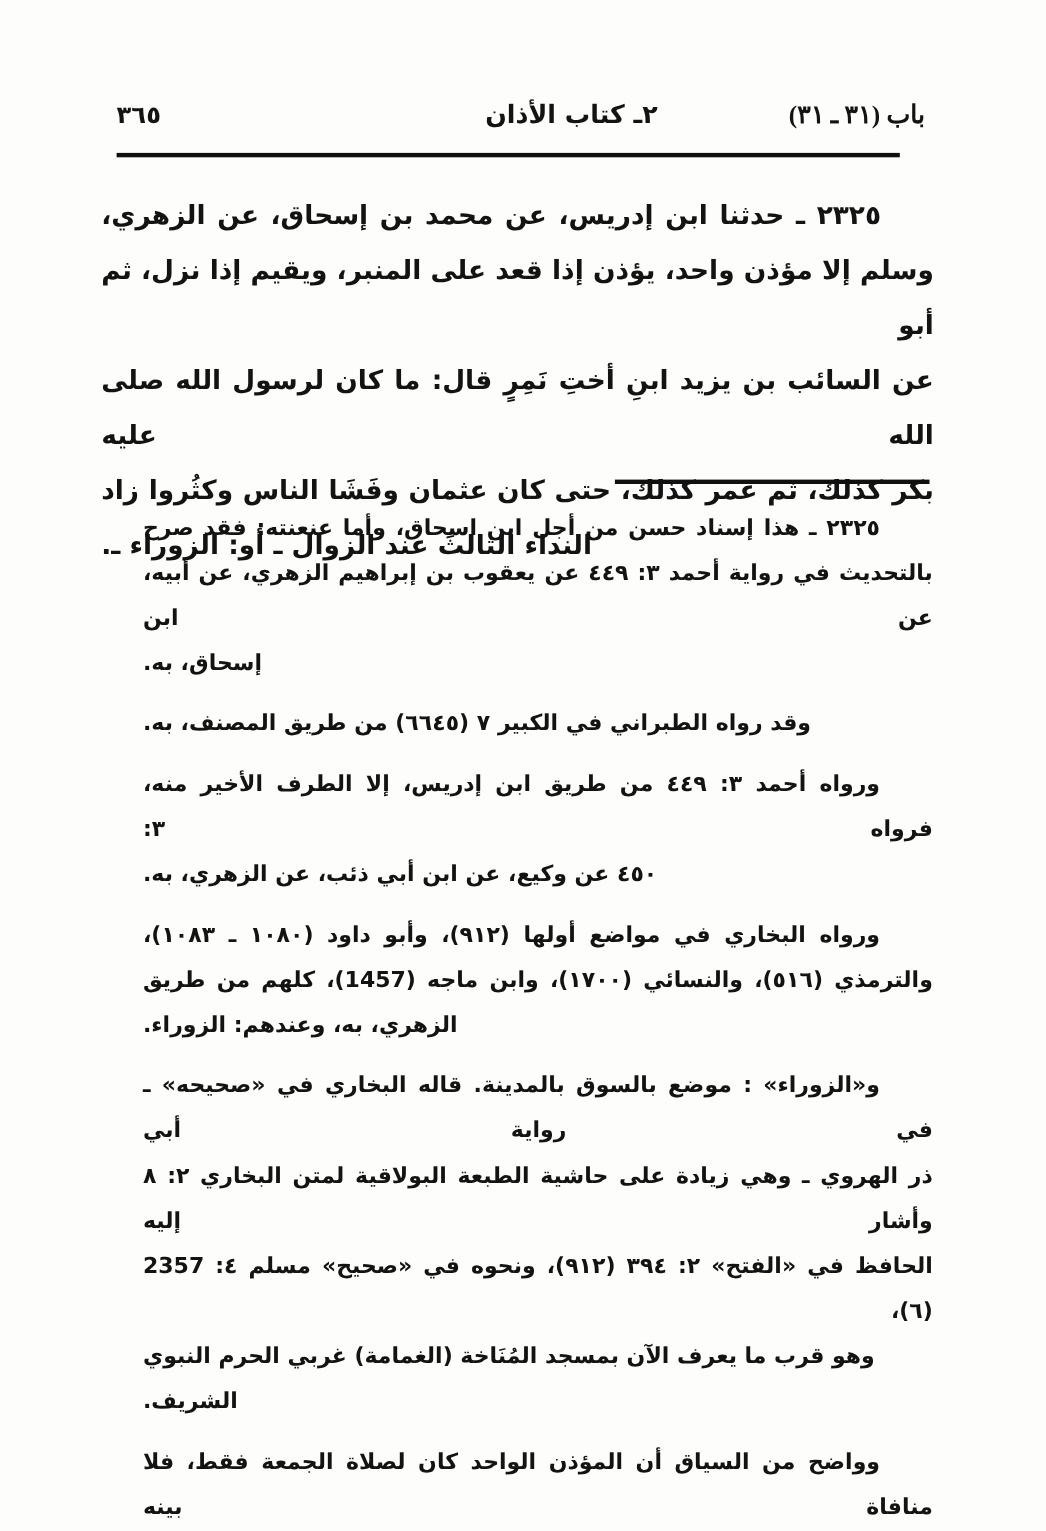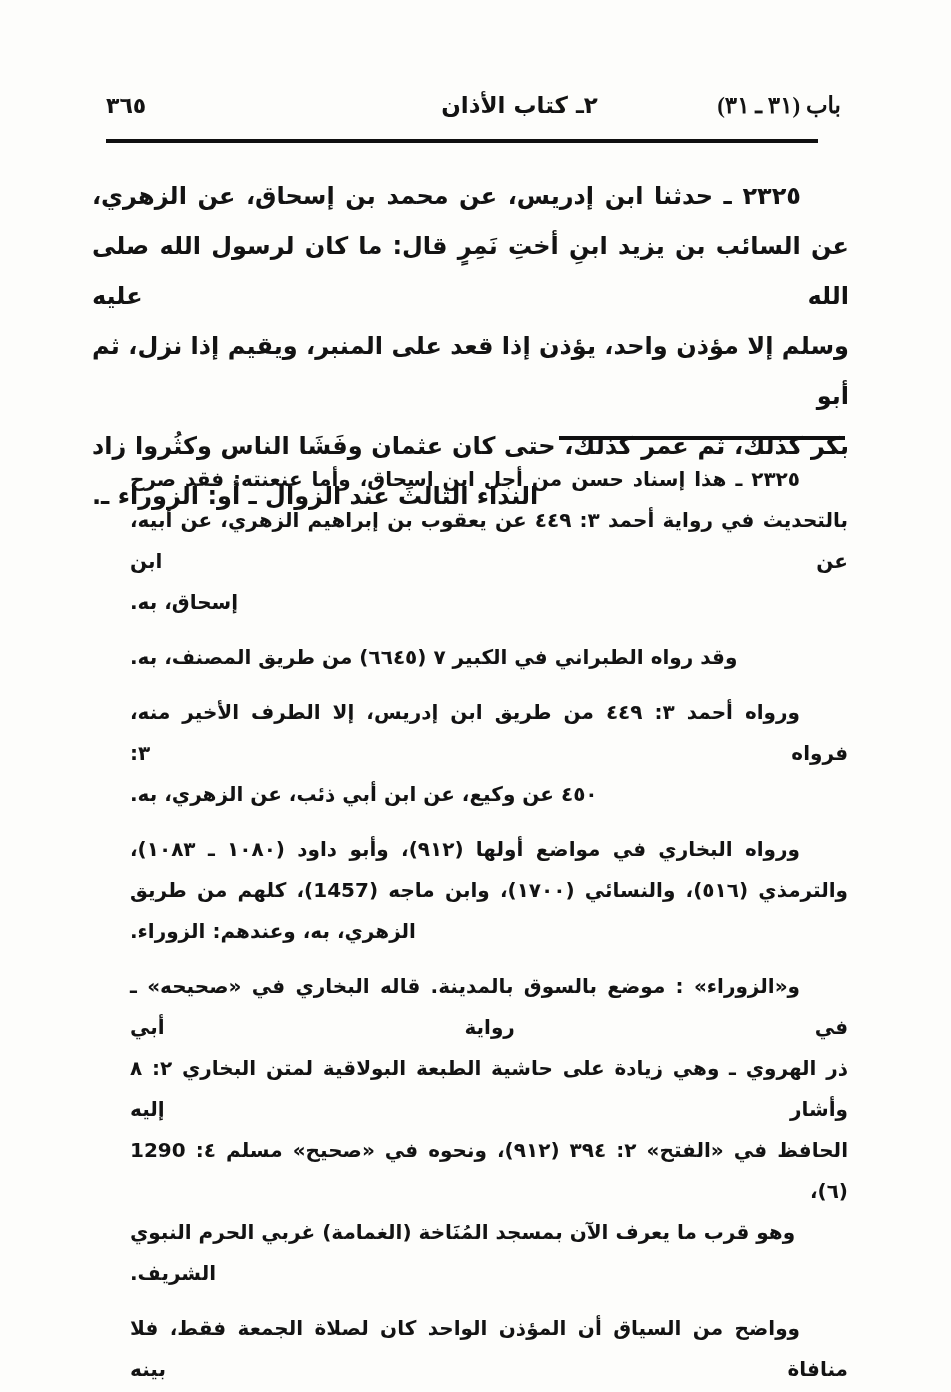--- a/index.html
+++ b/index.html
@@ -82,22 +82,22 @@
   <div class="header">
     <span class="chapter">باب (٣١ ـ ٣١)</span>
     <span class="book">٢ـ كتاب الأذان</span>
     <span class="pagenum">٣٦٥</span>
   </div>
 
   <div class="header-rule"></div>
 
   <div class="hadith">
     <span class="line jl ind">٢٣٢٥ ـ حدثنا ابن إدريس، عن محمد بن إسحاق، عن الزهري،</span>
+    <span class="line jl">وسلم إلا مؤذن واحد، يؤذن إذا قعد على المنبر، ويقيم إذا نزل، ثم أبو</span>
     <span class="line jl">عن السائب بن يزيد ابنِ أختِ نَمِرٍ قال: ما كان لرسول الله صلى الله عليه</span>
-    <span class="line jl">وسلم إلا مؤذن واحد، يؤذن إذا قعد على المنبر، ويقيم إذا نزل، ثم أبو</span>
     <span class="line jl">بكر كذلك، ثم عمر كذلك، حتى كان عثمان وفَشَا الناس وكثُروا زاد</span>
     <span class="line rl">النداء الثالثَ عند الزوال ـ أو: الزوراء ـ.</span>
   </div>
 
   <div class="fn-rule"></div>
 
   <div class="footnotes">
 
     <div class="para">
       <span class="fl jl ind">٢٣٢٥ ـ هذا إسناد حسن من أجل ابن اسحاق، وأما عنعنته: فقد صرح</span>
@@ -116,21 +116,21 @@
 
     <div class="para">
       <span class="fl jl ind">ورواه البخاري في مواضع أولها (٩١٢)، وأبو داود (١٠٨٠ ـ ١٠٨٣)،</span>
       <span class="fl jl">والترمذي (٥١٦)، والنسائي (١٧٠٠)، وابن ماجه (1457)، كلهم من طريق</span>
       <span class="fl rl">الزهري، به، وعندهم: الزوراء.</span>
     </div>
 
     <div class="para">
       <span class="fl jl ind">و«الزوراء» : موضع بالسوق بالمدينة. قاله البخاري في «صحيحه» ـ في رواية أبي</span>
       <span class="fl jl">ذر الهروي ـ وهي زيادة على حاشية الطبعة البولاقية لمتن البخاري ٢: ٨ وأشار إليه</span>
-      <span class="fl jl">الحافظ في «الفتح» ٢: ٣٩٤ (٩١٢)، ونحوه في «صحيح» مسلم ٤: 1290 (٦)،</span>
+      <span class="fl jl">الحافظ في «الفتح» ٢: ٣٩٤ (٩١٢)، ونحوه في «صحيح» مسلم ٤: 2357 (٦)،</span>
       <span class="fl rl">وهو قرب ما يعرف الآن بمسجد المُنَاخة (الغمامة) غربي الحرم النبوي الشريف.</span>
     </div>
 
     <div class="para">
       <span class="fl jl ind">وواضح من السياق أن المؤذن الواحد كان لصلاة الجمعة فقط، فلا منافاة بينه</span>
       <span class="fl rl">وبين الخبر السابق، ولهذا بوَّب البخاري ٢: ٣٩٥ «باب المؤذن الواحد يوم الجمعة».</span>
     </div>
 
   </div>
 

